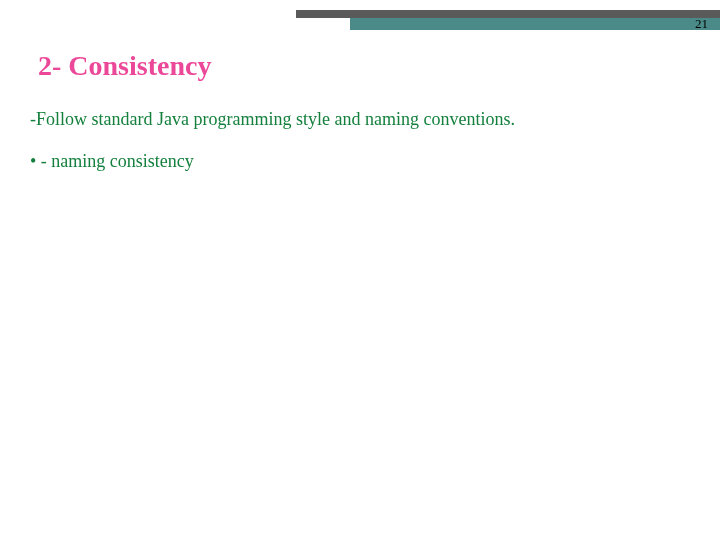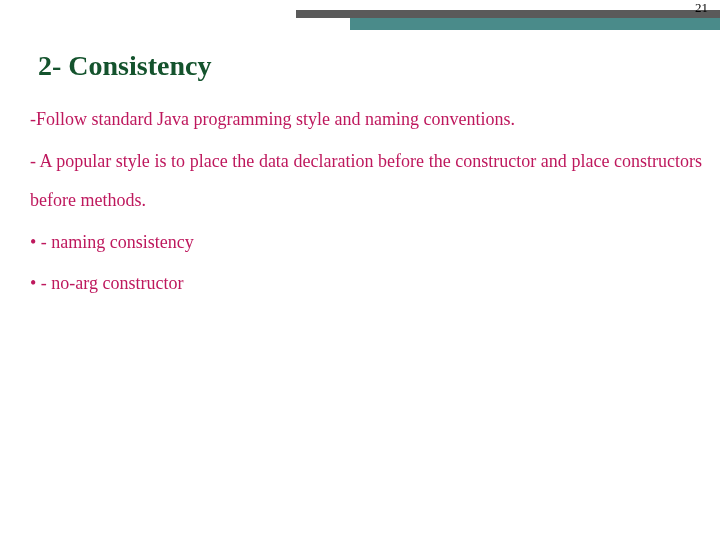--- a/index.html
+++ b/index.html
@@ -31,36 +31,36 @@
     .top-bar-teal {
       position: absolute;
       top: 18px;
       left: 350px;
       right: 0;
       height: 12px;
       background: #4a8b8a;
     }
     .page-number {
       position: absolute;
-      top: 0;
+      top: 16px;
       right: 12px;
       font-size: 13px;
       color: #000;
       font-family: Georgia, serif;
     }
     .title {
-      color: #14532d;
+      color: #ec4899;
       font-size: 28px;
       font-weight: bold;
       padding: 18px 0 18px 38px;
       font-family: Georgia, 'Times New Roman', serif;
     }
     .content {
       padding: 0 18px 0 30px;
-      color: #be185d;
+      color: #15803d;
       font-size: 18px;
       line-height: 2.2;
     }
     .para {
       text-align: justify;
       margin-bottom: 2px;
     }
     .bullet {
       text-align: justify;
       margin-bottom: 2px;
@@ -72,16 +72,14 @@
 <div class="header-area">
   <div class="top-bar-gray"></div>
   <div class="top-bar-teal"></div>
   <div class="page-number">21</div>
 </div>
 
 <h1 class="title">2- Consistency</h1>
 
 <div class="content">
   <p class="para">-Follow standard Java programming style and naming conventions.</p>
-  <p class="para">- A popular style is to place the data declaration before the constructor and place constructors before methods.</p>
   <p class="bullet">• - naming consistency</p>
-  <p class="bullet">• - no-arg constructor</p>
 </div>
 
 </body></html>

